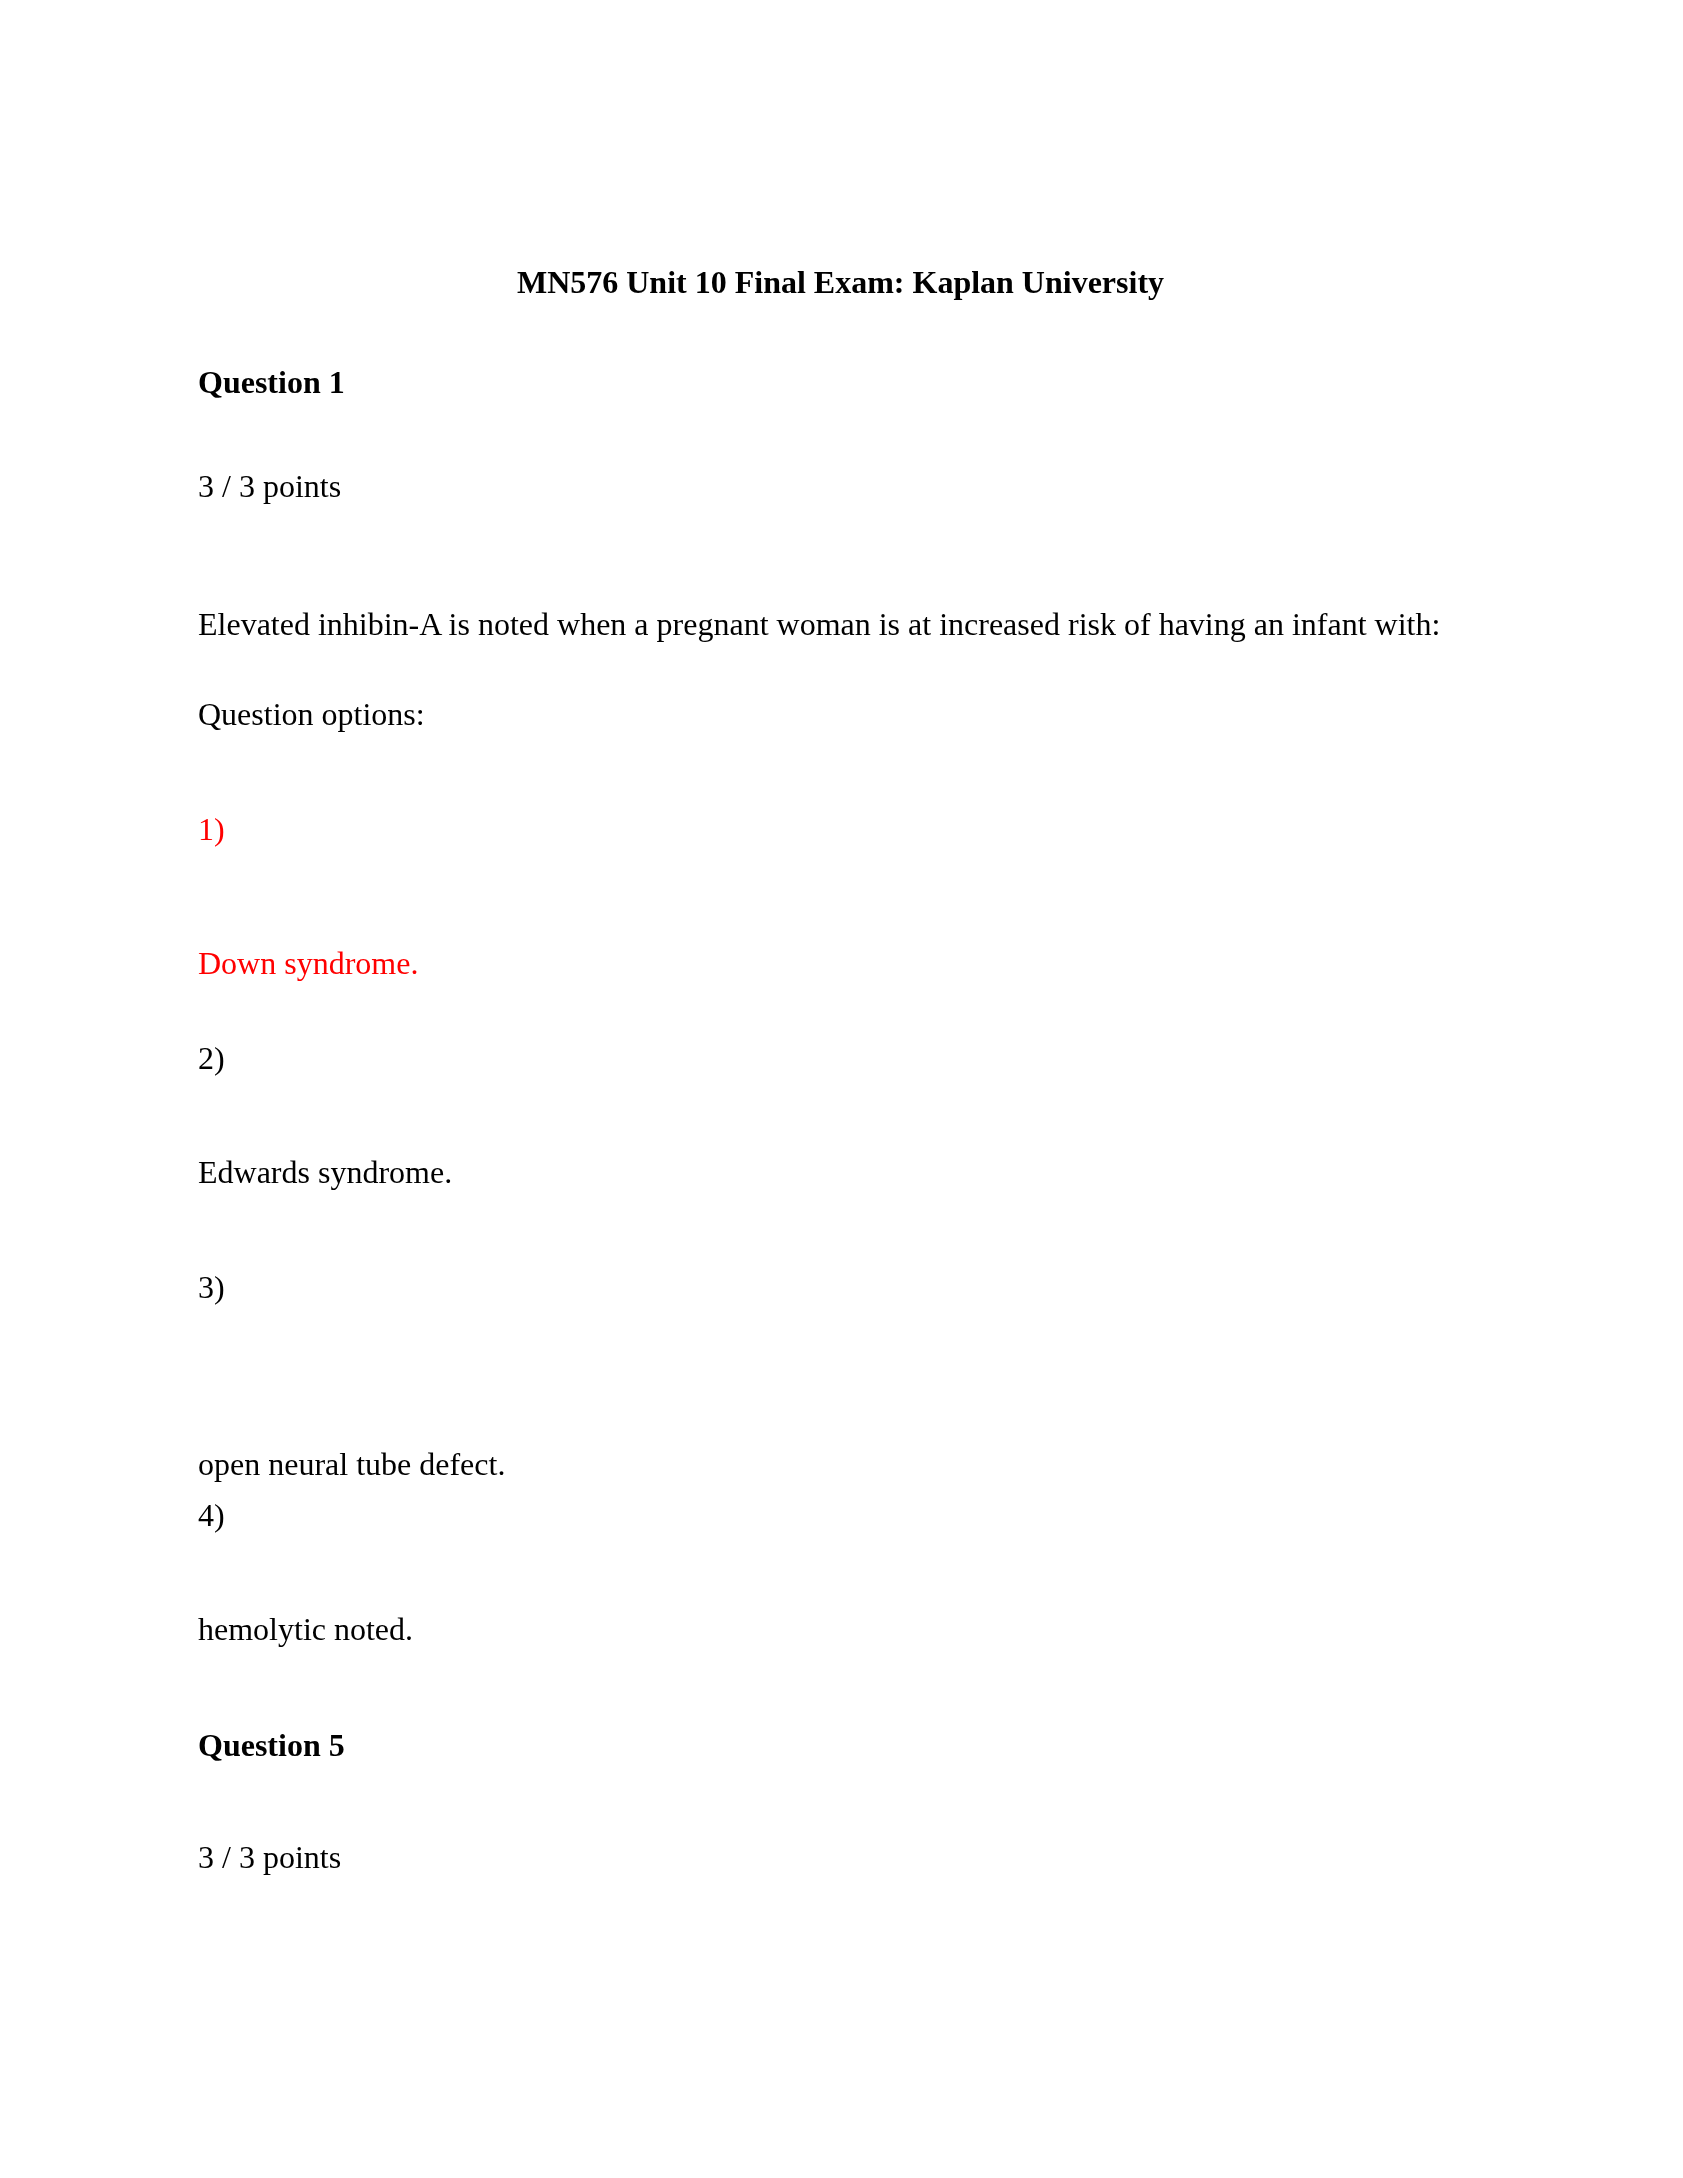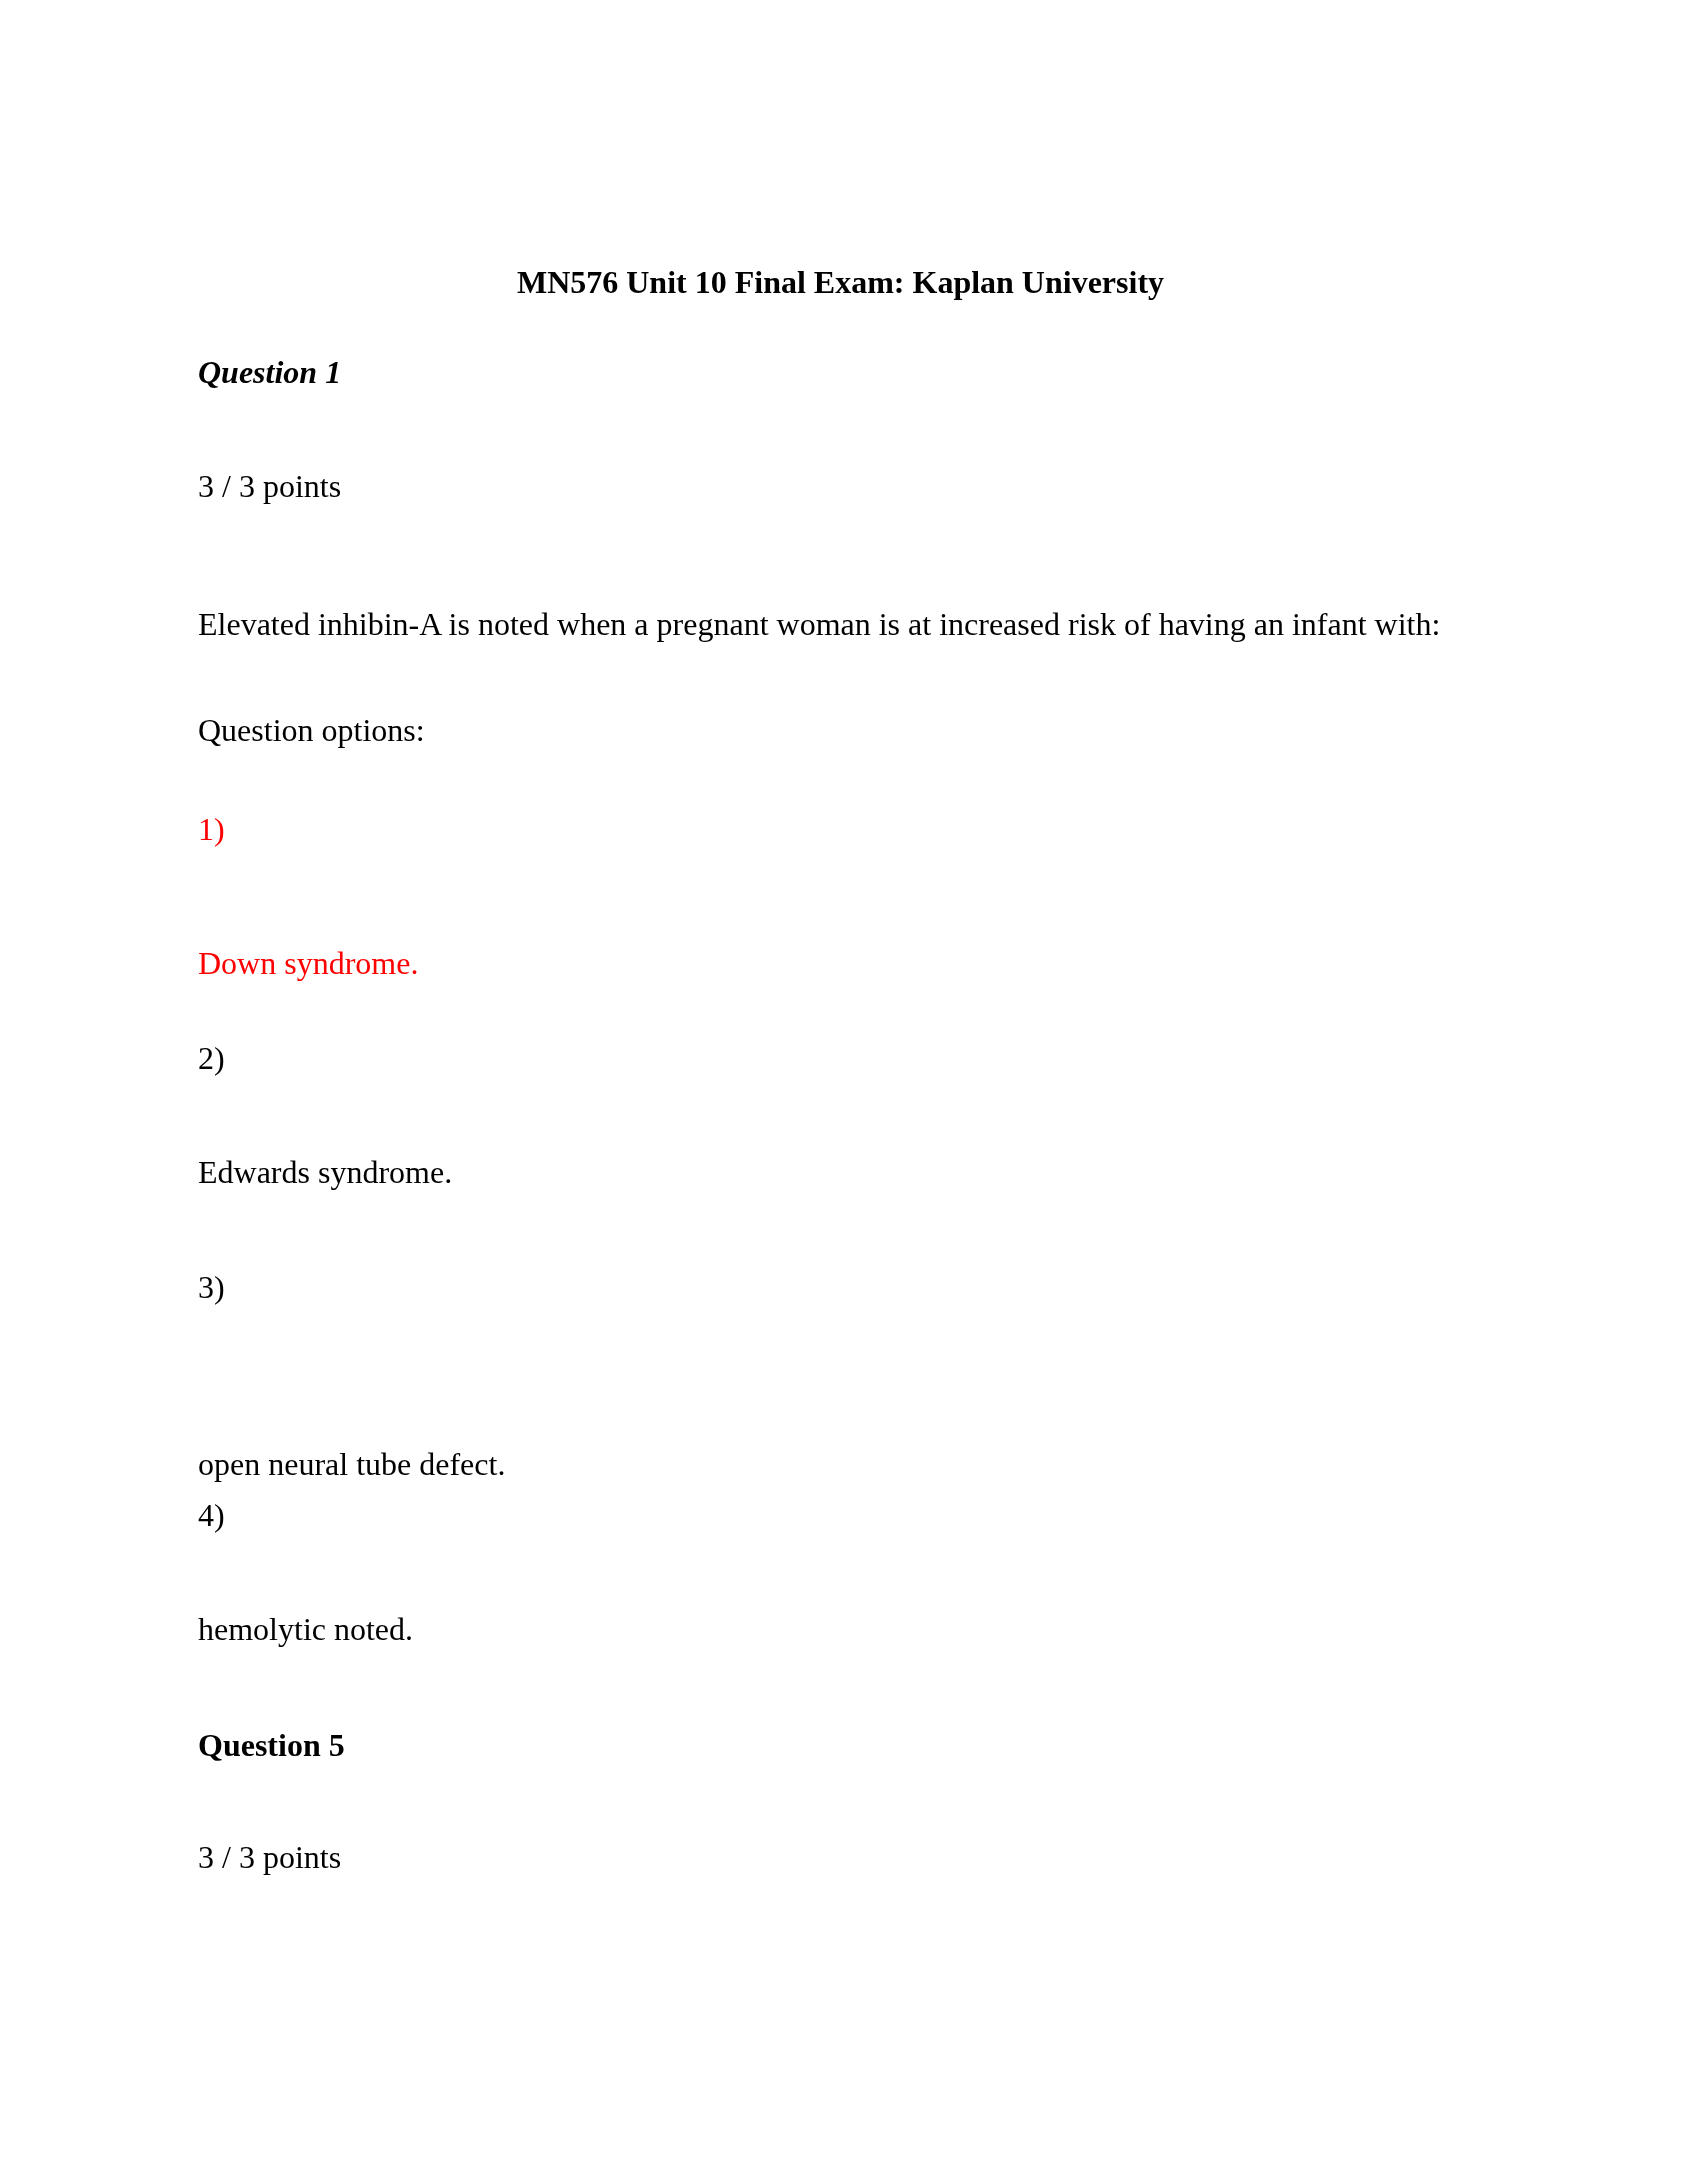--- a/index.html
+++ b/index.html
@@ -20,24 +20,24 @@
   .correct { color: #ff0000; }
 </style>
 </head>
 <body>
 
 <div class="page">
 
   <h1 class="line title" style="top:242px;">MN576 Unit 10 Final Exam: Kaplan University</h1>
 
   <section>
-    <div class="line bold" style="top:356px;font-style:italic;">Question 1</div>
+    <div class="line bold" style="top:366px;">Question 1</div>
     <div class="line" style="top:470px;">3 / 3 points</div>
     <div class="line" style="top:608px;">Elevated inhibin-A is noted when a pregnant woman is at increased risk of having an infant with:</div>
-    <div class="line" style="top:714px;">Question options:</div>
+    <div class="line" style="top:698px;">Question options:</div>
 
     <div>
       <div class="line correct" style="top:813px;">1)</div>
       <div class="line correct" style="top:927px;margin-top:20px;">Down syndrome.</div>
     </div>
 
     <div>
       <div class="line" style="top:1042px;">2)</div>
       <div class="line" style="top:1156px;text-align:right;">Edwards syndrome.</div>
     </div>

